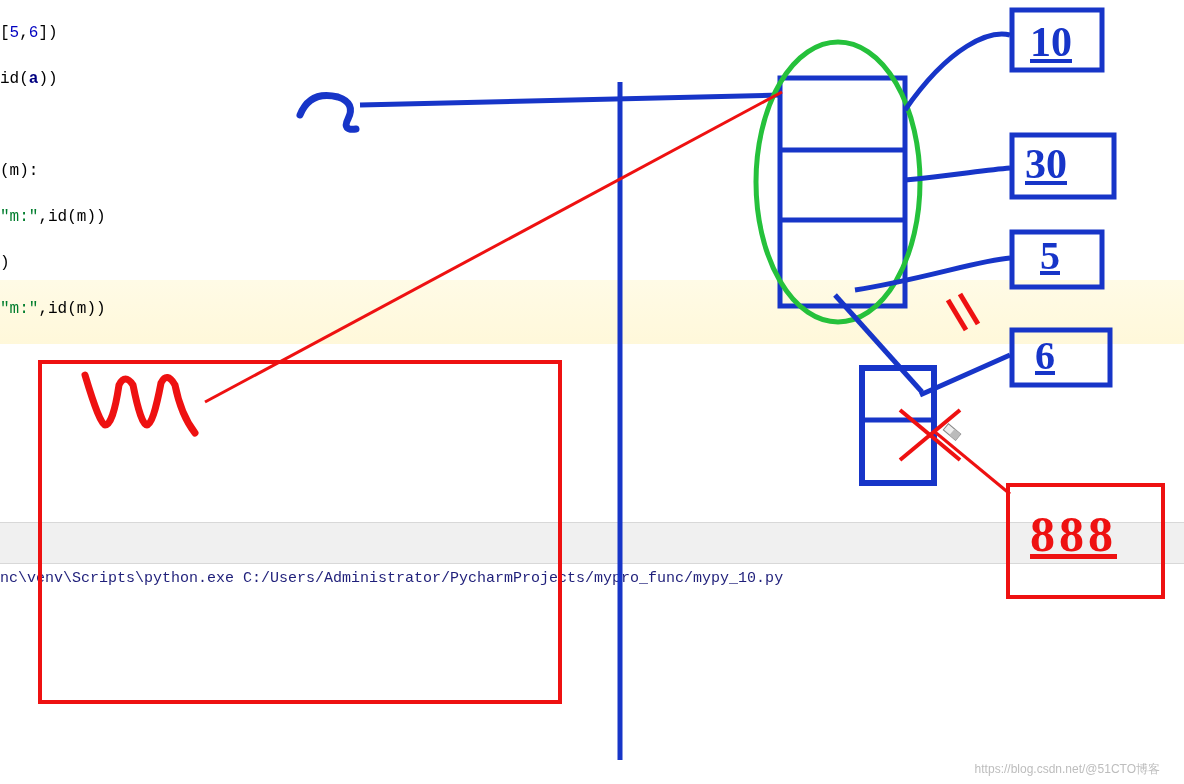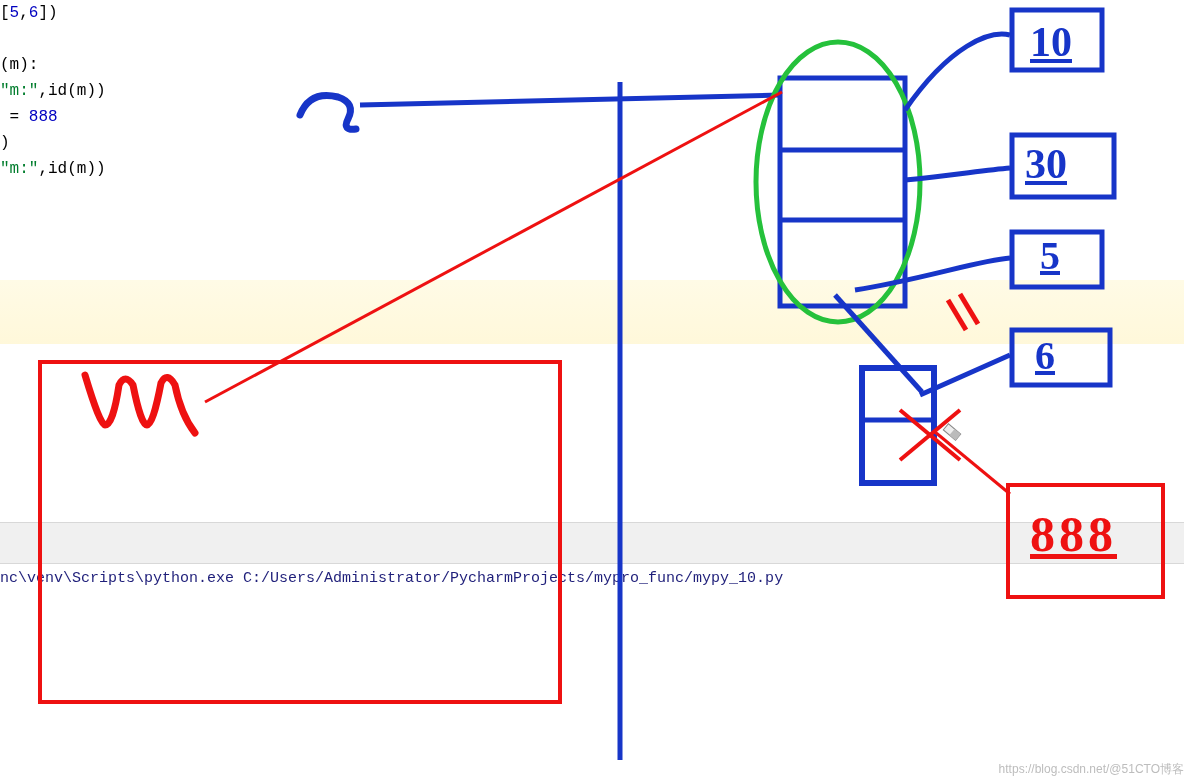--- a/index.html
+++ b/index.html
@@ -15,21 +15,21 @@
   }
   .code-area {
     position: absolute;
     top: 0;
     left: 0;
     width: 300px;
     color: #000;
     line-height: 26px;
     padding-top: 0;
   }
-  .code-line { white-space: pre; font-family: "Courier New", monospace; }
+  .code-line { white-space: pre; font-family: "Courier New", monospace; margin-top: 20px; }
   .kw { color: #000080; font-weight: bold; }
   .str { color: #007d2d; font-family: "SimSun","NSimSun","Courier New",monospace; }
   .num { color: #0000c0; }
   .id  { color: #000; }
   .highlight-band {
     position: absolute;
     left: 0;
     width: 1184px;
     height: 64px;
     top: 280px;
@@ -69,21 +69,21 @@
   .hand-label {
     position: absolute;
     font-family: "Comic Sans MS", cursive;
     font-weight: bold;
     pointer-events: none;
     z-index: 11;
     text-decoration: underline;
   }
   .watermark {
     position: absolute;
-    right: 0;
+    right: 24px;
     bottom: 6px;
     font-size: 12px;
     color: #bdbdbd;
     font-family: Arial, sans-serif;
     z-index: 20;
   }
   .cursor {
     position: absolute;
     width: 20px;
     height: 20px;
@@ -92,24 +92,24 @@
   }
 </style>
 </head>
 <body>
 
 <div class="highlight-band"></div>
 <div class="sep-bar"></div>
 
 <div class="code-area">
   <div class="code-line"><span class="id">[</span><span class="num">5</span><span class="id">,</span><span class="num">6</span><span class="id">])</span></div>
+  <div class="code-line"><span class="id">id</span><span class="id">(</span><span class="kw">a</span><span class="id">))</span></div>
   <div class="code-line">&nbsp;</div>
   <div class="code-line"><span class="id">(m):</span></div>
   <div class="code-line"><span class="str">"m:"</span><span class="id">,id(m))</span></div>
-  <div class="code-line"><span class="id"> = </span><span class="num">888</span></div>
   <div class="code-line"><span class="id">)</span></div>
   <div class="code-line"><span class="str">"m:"</span><span class="id">,id(m))</span></div>
 </div>
 
 <div class="console-line">nc\venv\Scripts\python.exe C:/Users/Administrator/PycharmProjects/mypro_func/mypy_10.py</div>
 
 <svg class="overlay" viewBox="0 0 1184 784">
 
   <line x1="620" y1="82" x2="620" y2="760" stroke="#1735c8" stroke-width="5"></line>
 

